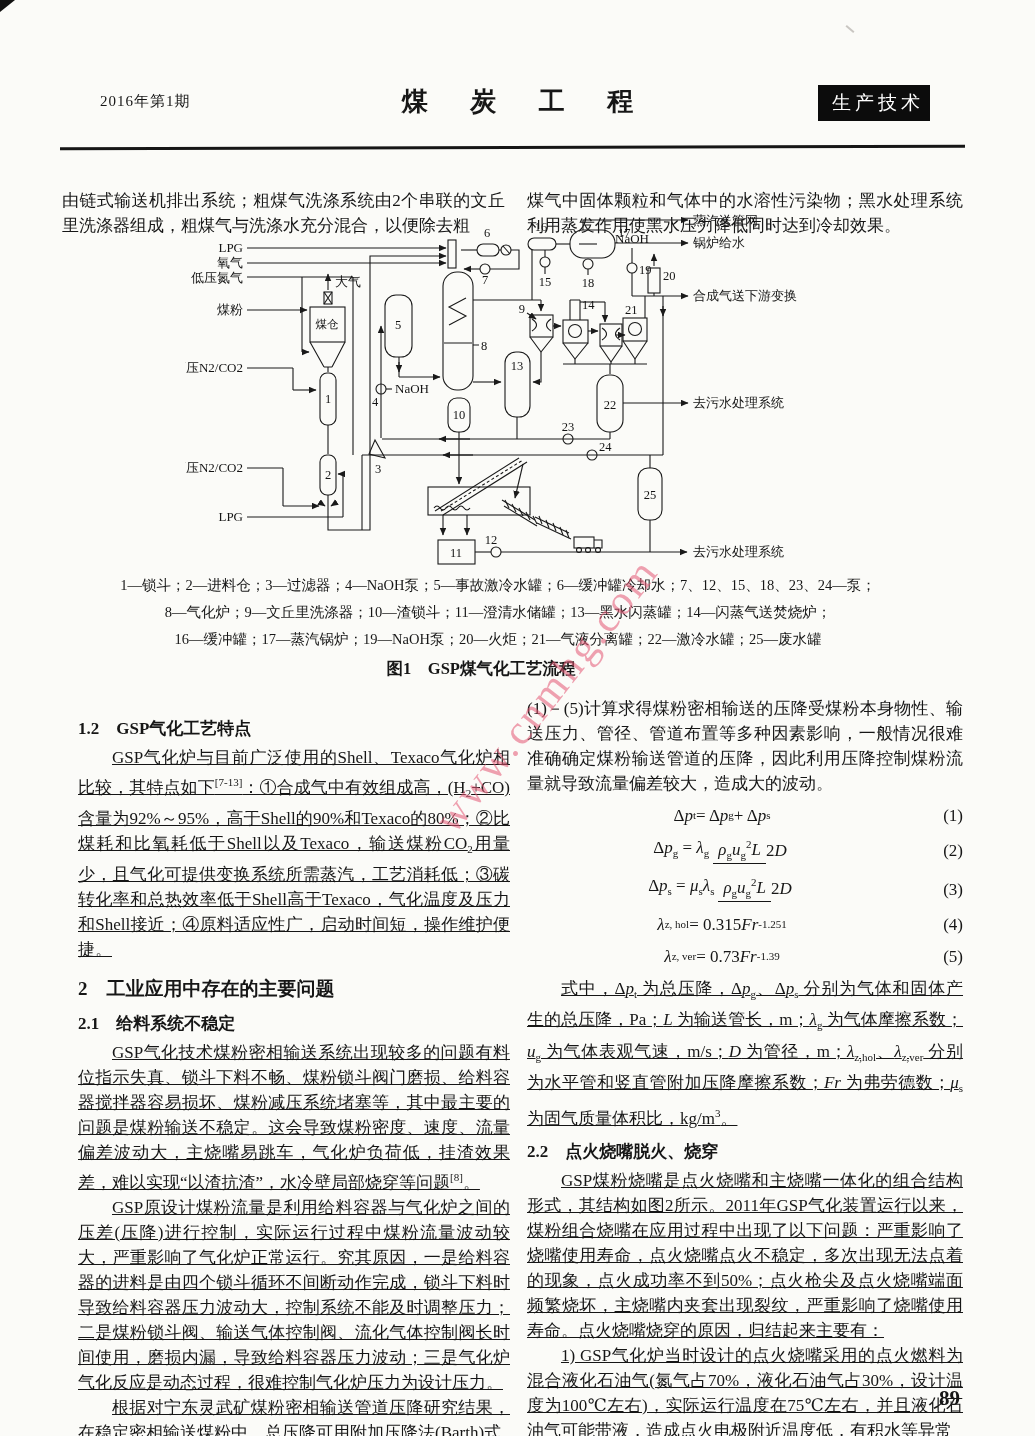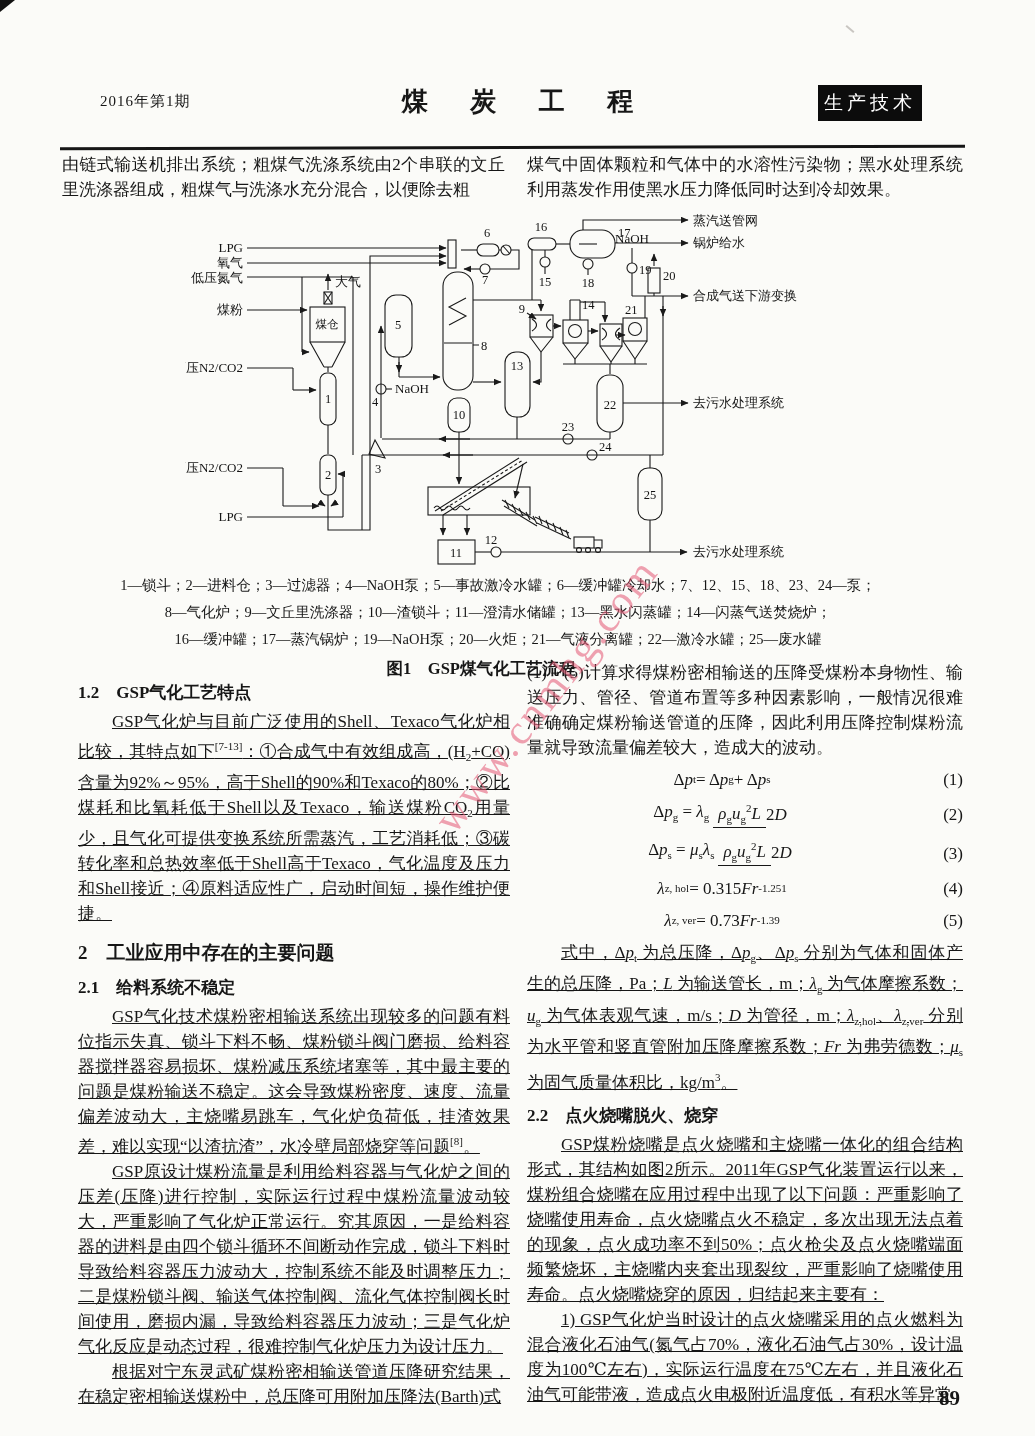--- a/index.html
+++ b/index.html
@@ -6,24 +6,24 @@
   #page{position:relative;width:1035px;height:1436px;margin:0 auto;background:#fbfbf8;
         font-family:"Liberation Serif","DejaVu Serif",serif;color:#161616;overflow:hidden;}
   .corner-mark{position:absolute;left:0;top:0;width:0;height:0;
         border-top:12px solid #111;border-right:15px solid transparent;}
   .speck{position:absolute;left:845px;top:28px;width:10px;height:2px;background:#c9c6c2;transform:rotate(40deg);}
   
   .issue{position:absolute;left:100px;top:92px;font-size:15px;letter-spacing:1px;}
   .journal{position:absolute;left:0;top:84px;width:1035px;text-align:center;
            font-size:26px;font-weight:bold;letter-spacing:18px;text-indent:18px;}
   .tagbox{position:absolute;left:818px;top:85px;width:104px;height:36px;background:#0c0c0c;
-          color:#fff;font-size:19px;letter-spacing:4px;display:flex;align-items:center;justify-content:center;}
+          color:#fff;font-size:19px;letter-spacing:4px;display:flex;align-items:center;justify-content:center;padding-left:8px;}
   .hr{position:absolute;left:60px;top:146px;width:905px;height:3px;background:#161616;transform:rotate(-.15deg);}
   
-  .col{position:absolute;font-size:17px;line-height:25px;text-align:justify;}
+  .col{position:absolute;font-size:17px;line-height:25px;text-align:justify;margin-top:36px;}
   #intro-left{left:62px;top:152px;width:443px;}
   #intro-right{left:527px;top:152px;width:436px;}
   
   #figure{position:absolute;left:0;top:212px;width:1035px;}
   #diagram{display:block;margin-left:185px;}
   .legend{width:996px;text-align:center;font-size:14.5px;line-height:27px;margin-top:2px;}
   .caption{width:962px;text-align:center;font-size:16.5px;font-weight:bold;margin-top:5px;}
   
   #left-col{left:78px;top:678px;width:432px;}
   #right-col{left:527px;top:660px;width:436px;}

